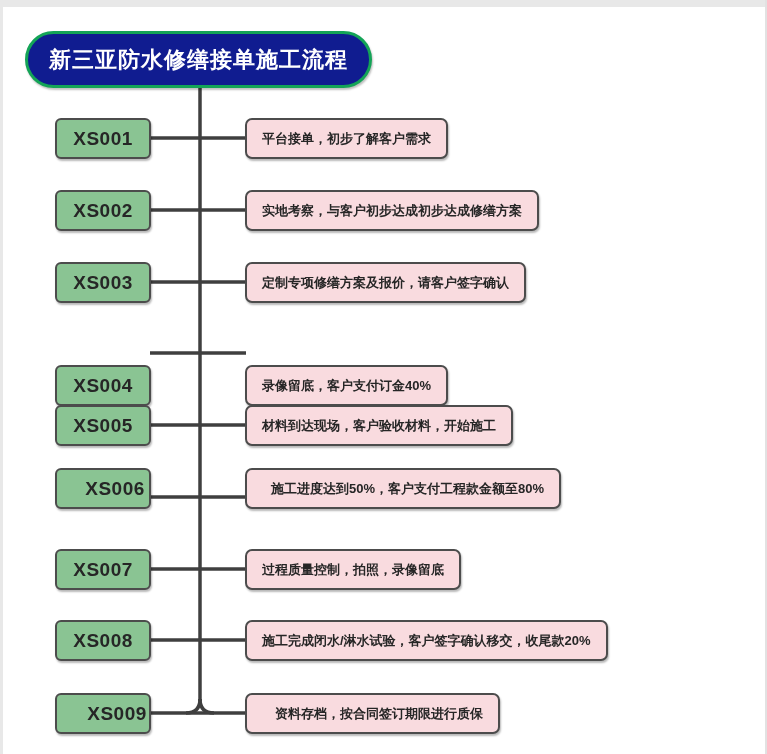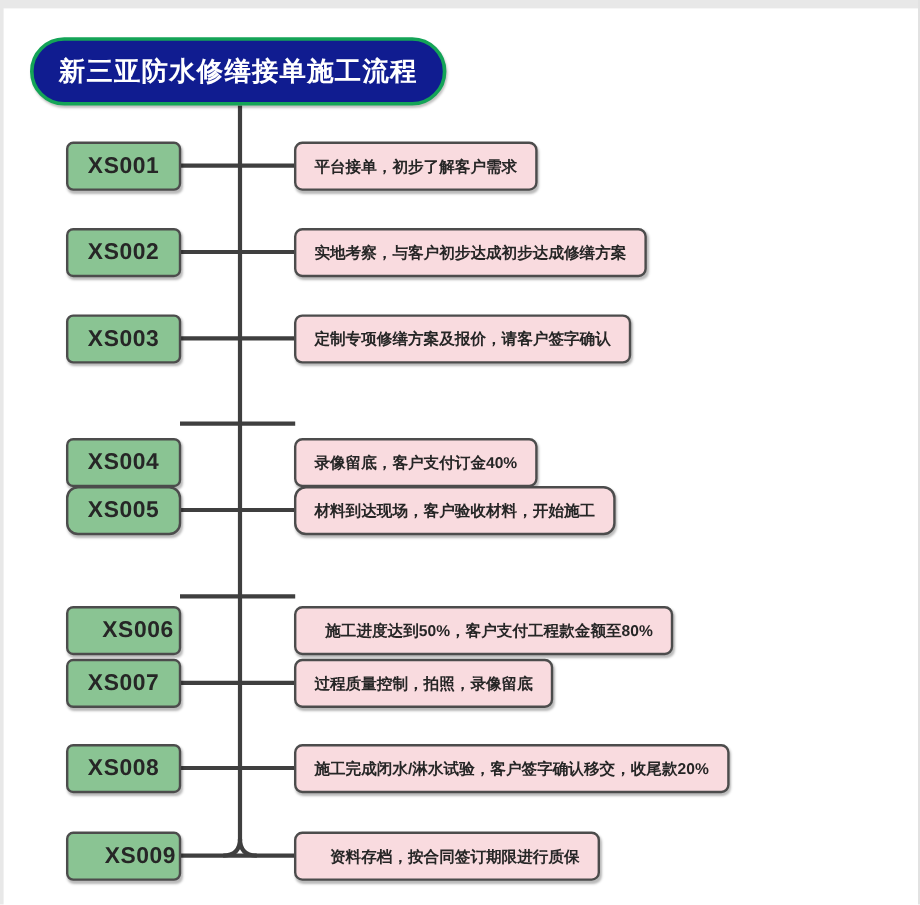--- a/index.html
+++ b/index.html
@@ -51,22 +51,22 @@
     border-radius:7px;
     box-sizing:border-box;
     display:inline-flex;align-items:center;
     padding:0 15px;
     color:#262626;font-size:13px;font-weight:bold;
     white-space:nowrap;
     box-shadow:1px 2px 2px rgba(0,0,0,0.28);
   }
 
   
-  .r0{top:118px;} .r1{top:190px;} .r2{top:262px;} .r3{top:333px;margin-top:32px;} .r4{top:405px;border-radius:10px;}
-  .r5{top:505px;padding-left:24px;} .r6{top:549px;} .r7{top:620px;} .r8{top:693px;padding-left:28px;}
+  .r0{top:118px;} .r1{top:190px;} .r2{top:262px;} .r3{top:333px;margin-top:32px;} .r4{top:405px;}
+  .r5{top:468px;padding-left:24px;} .r6{top:549px;} .r7{top:620px;} .r8{top:693px;padding-left:28px;}
 </style>
 </head>
 <body>
 
 <div class="canvas">
 
   <div class="edge-top"></div>
   <div class="edge-left"></div>
   <div class="edge-right"></div>
 

